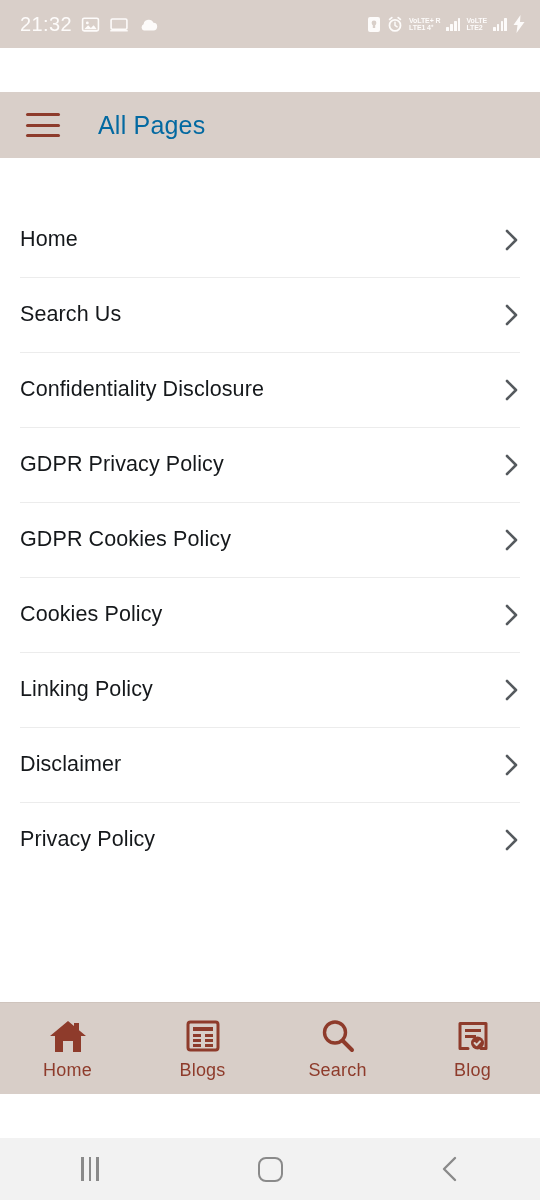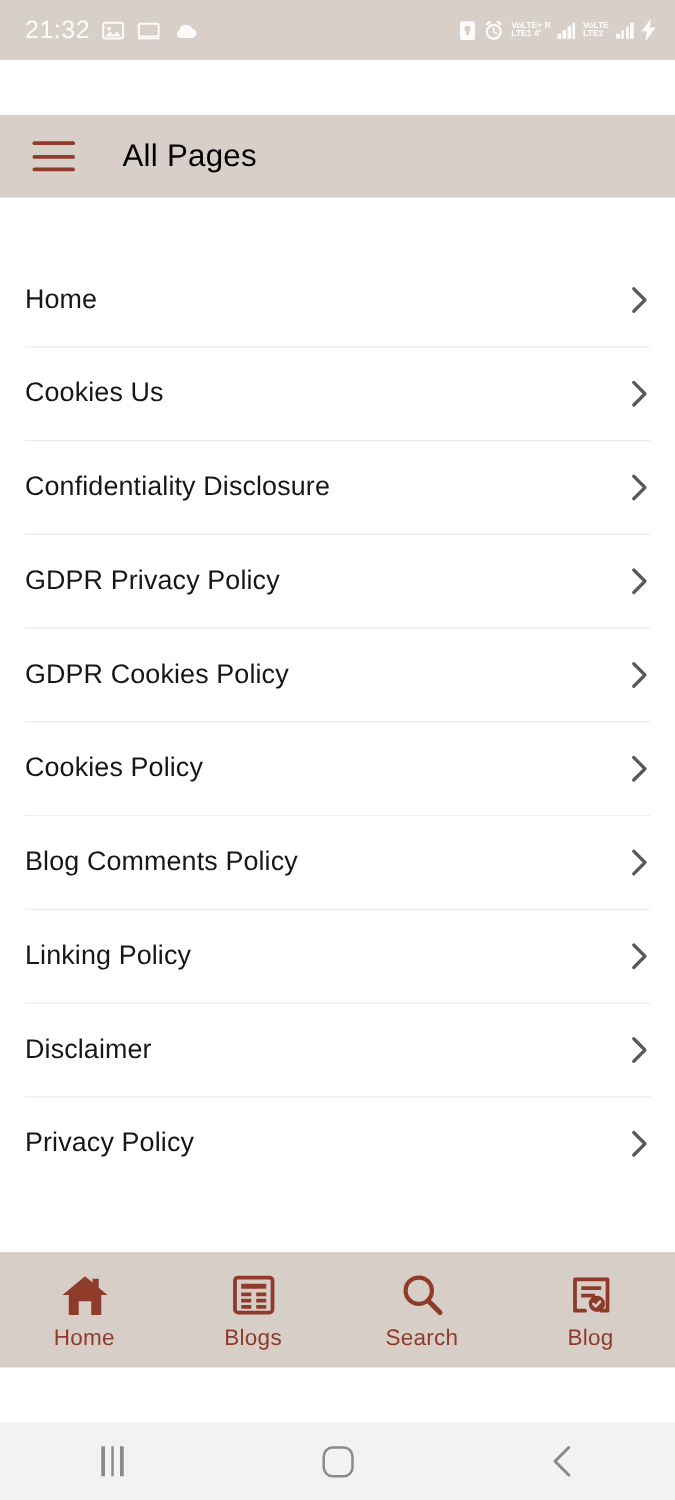--- a/index.html
+++ b/index.html
@@ -31,21 +31,21 @@
   .bars i:nth-child(3){height:10px;} .bars i:nth-child(4){height:13px;}
 
   
   .appbar {
     height:66px; flex:0 0 66px; background:#d9cfc9;
     display:flex; align-items:center; padding-left:26px; gap:38px;
   }
   .hamburger { width:34px; height:24px; display:flex; flex-direction:column;
                justify-content:space-between; cursor:pointer; }
   .hamburger b { display:block; height:3px; background:#8e3b2b; border-radius:2px; }
-  .appbar-title { color:#000000; font-size:25px; letter-spacing:.2px; }
+  .appbar-title { color:#0369a1; font-size:25px; letter-spacing:.2px; }
 
   
   .list { flex:1 1 auto; background:#fff; overflow:hidden; }
   .row {
     height:75px; display:flex; align-items:center; justify-content:space-between;
     padding:0 22px 0 20px; position:relative; cursor:pointer; background:#fff;
   }
   .row + .row::before {
     content:""; position:absolute; top:0; left:20px; right:20px;
     height:1px; background:#ececec;
@@ -145,21 +145,21 @@
 
     <div class="row">
       <span class="row-label">Home</span>
       <svg class="chev" viewBox="0 0 13 22">
           <path d="M2 2l9 9-9 9" fill="none" stroke="#555a5e" stroke-width="2.6" stroke-linecap="round" stroke-linejoin="round"></path>
         </svg>
     </div>
 
 
     <div class="row">
-      <span class="row-label">Cookies Us</span>
+      <span class="row-label">Search Us</span>
       <svg class="chev" viewBox="0 0 13 22">
           <path d="M2 2l9 9-9 9" fill="none" stroke="#555a5e" stroke-width="2.6" stroke-linecap="round" stroke-linejoin="round"></path>
         </svg>
     </div>
 
     <div class="row">
       <span class="row-label">Confidentiality Disclosure</span>
       <svg class="chev" viewBox="0 0 13 22">
           <path d="M2 2l9 9-9 9" fill="none" stroke="#555a5e" stroke-width="2.6" stroke-linecap="round" stroke-linejoin="round"></path>
         </svg>
@@ -179,26 +179,20 @@
         </svg>
     </div>
 
     <div class="row">
       <span class="row-label">Cookies Policy</span>
       <svg class="chev" viewBox="0 0 13 22">
           <path d="M2 2l9 9-9 9" fill="none" stroke="#555a5e" stroke-width="2.6" stroke-linecap="round" stroke-linejoin="round"></path>
         </svg>
     </div>
 
-    <div class="row">
-      <span class="row-label">Blog Comments Policy</span>
-      <svg class="chev" viewBox="0 0 13 22">
-          <path d="M2 2l9 9-9 9" fill="none" stroke="#555a5e" stroke-width="2.6" stroke-linecap="round" stroke-linejoin="round"></path>
-        </svg>
-    </div>
 
     <div class="row">
       <span class="row-label">Linking Policy</span>
       <svg class="chev" viewBox="0 0 13 22">
           <path d="M2 2l9 9-9 9" fill="none" stroke="#555a5e" stroke-width="2.6" stroke-linecap="round" stroke-linejoin="round"></path>
         </svg>
     </div>
 
     <div class="row">
       <span class="row-label">Disclaimer</span>

